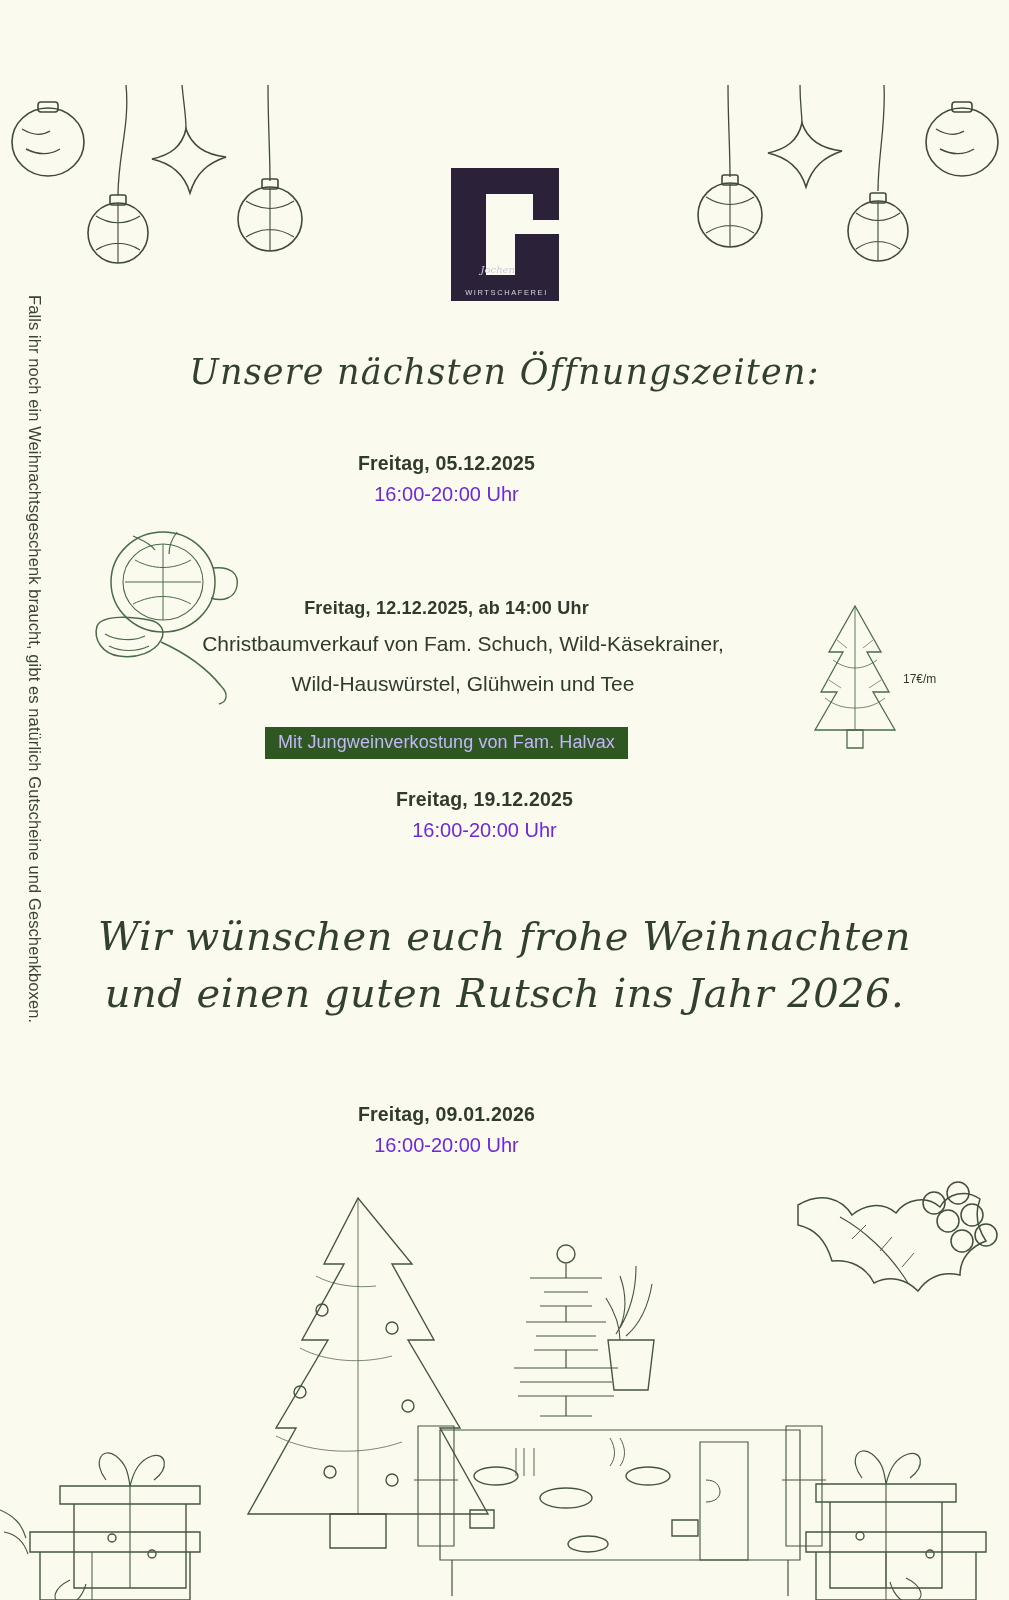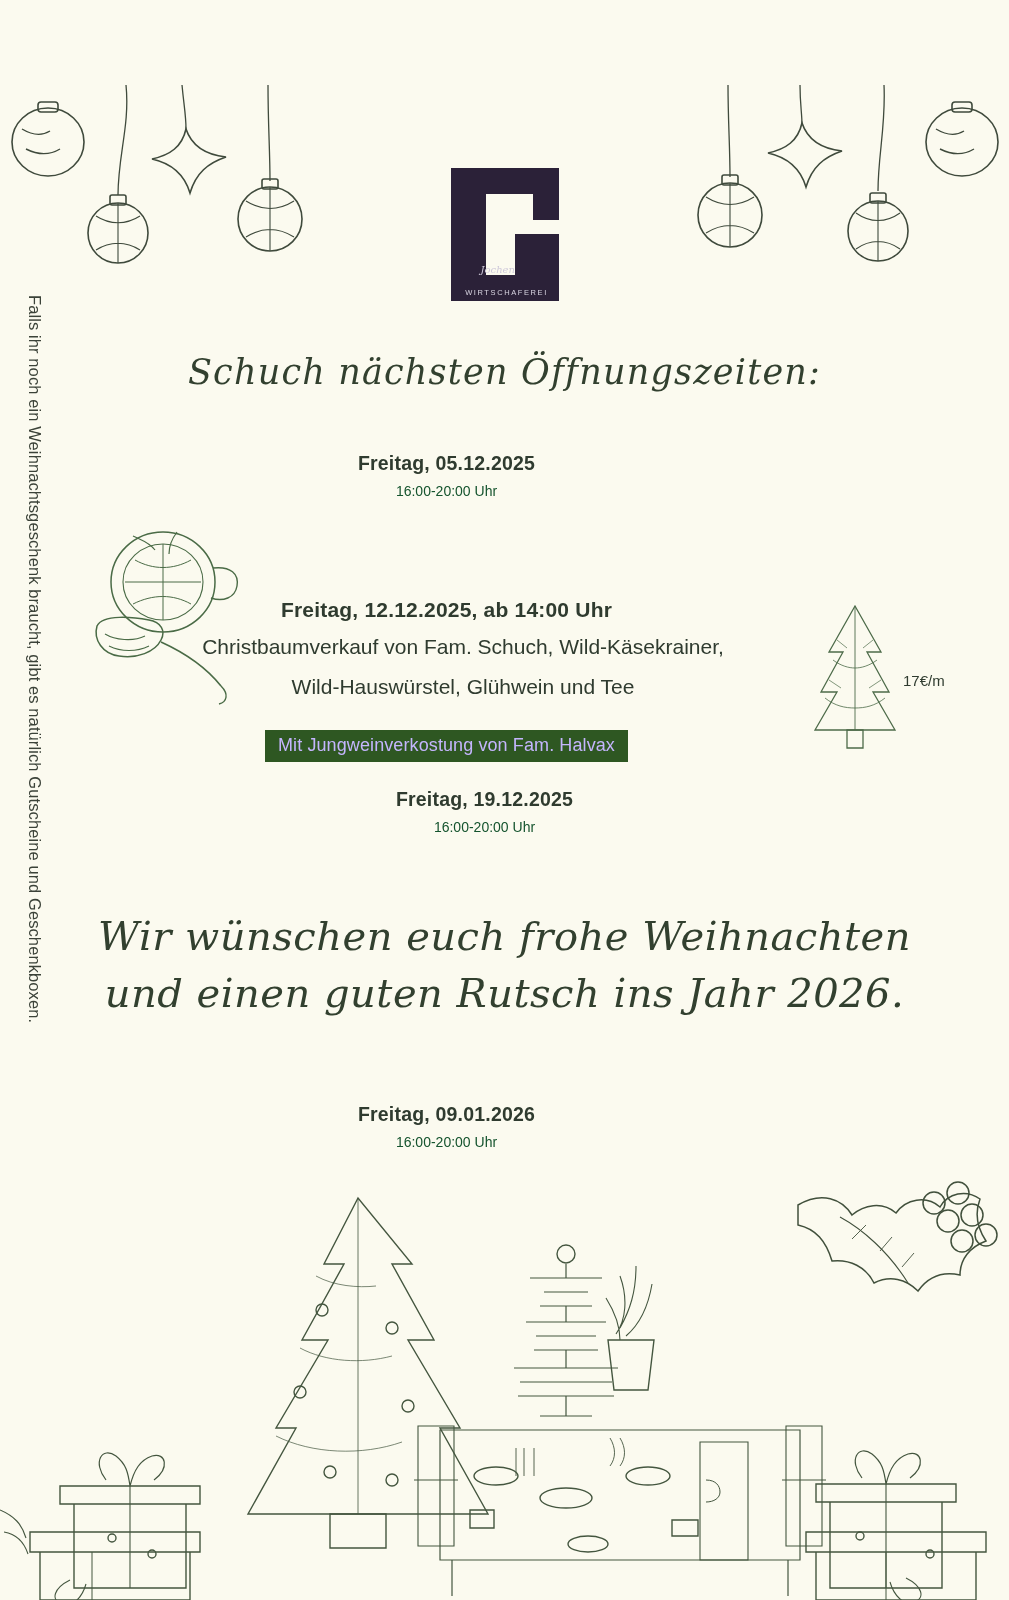--- a/index.html
+++ b/index.html
@@ -112,31 +112,31 @@
     width: 893px;
     text-align: center;
   }
   .entry .date {
     font-weight: bold;
     font-size: 19.5px;
     color: #2f3b2f;
     letter-spacing: .2px;
   }
   .entry .hours {
-    font-size: 14px;
+    font-size: 20px;
     margin-top: 8px;
-    color: #14532d;
+    color: #6d28d9;
   }
 
   .entry-1 { top: 452px; }
   .entry-2 { top: 598px; }
   .entry-3 { top: 788px; margin-left: 38px; }
   .entry-4 { top: 1103px; }
 
-  .entry-2 .date { font-size: 21px; }
+  .entry-2 .date { font-size: 18px; }
   .entry-2 .detail {
     font-size: 21px;
     line-height: 1.42;
     margin-top: 10px;
     color: #2f3b2f;
     margin-left: 33px;
   }
   .badge {
     display: inline-block;
     margin-top: 28px;
@@ -144,21 +144,21 @@
     color: #c4b5fd;
     font-size: 18px;
     padding: 5px 13px 6px;
     letter-spacing: .1px;
   }
 
   .price-tag {
     position: absolute;
     top: 672px;
     left: 903px;
-    font-size: 15px;
+    font-size: 12px;
     color: #2f3b2f;
   }
 
   
   .wishes {
     position: absolute;
     top: 908px;
     width: 1009px;
     text-align: center;
     font-family: "DejaVu Serif", serif;
@@ -351,21 +351,21 @@
       <div class="block b1"></div>
       <div class="block b2"></div>
       <div class="block b3"></div>
       <div class="block b4"></div>
       <div class="block b5"></div>
       <div class="script">Jochen</div>
       <div class="wordmark">WIRTSCHAFEREI</div>
     </div>
   </div>
 
-  <div class="script-head">Schuch nächsten Öffnungszeiten:</div>
+  <div class="script-head">Unsere nächsten Öffnungszeiten:</div>
 
   <div class="entry entry-1">
     <div class="date">Freitag, 05.12.2025</div>
     <div class="hours">16:00-20:00 Uhr</div>
   </div>
 
   <div class="entry entry-2">
     <div class="date">Freitag, 12.12.2025, ab 14:00 Uhr</div>
     <div class="detail">Christbaumverkauf von Fam. Schuch, Wild-Käsekrainer,</div>
     <div class="detail">Wild-Hauswürstel, Glühwein und Tee</div>

